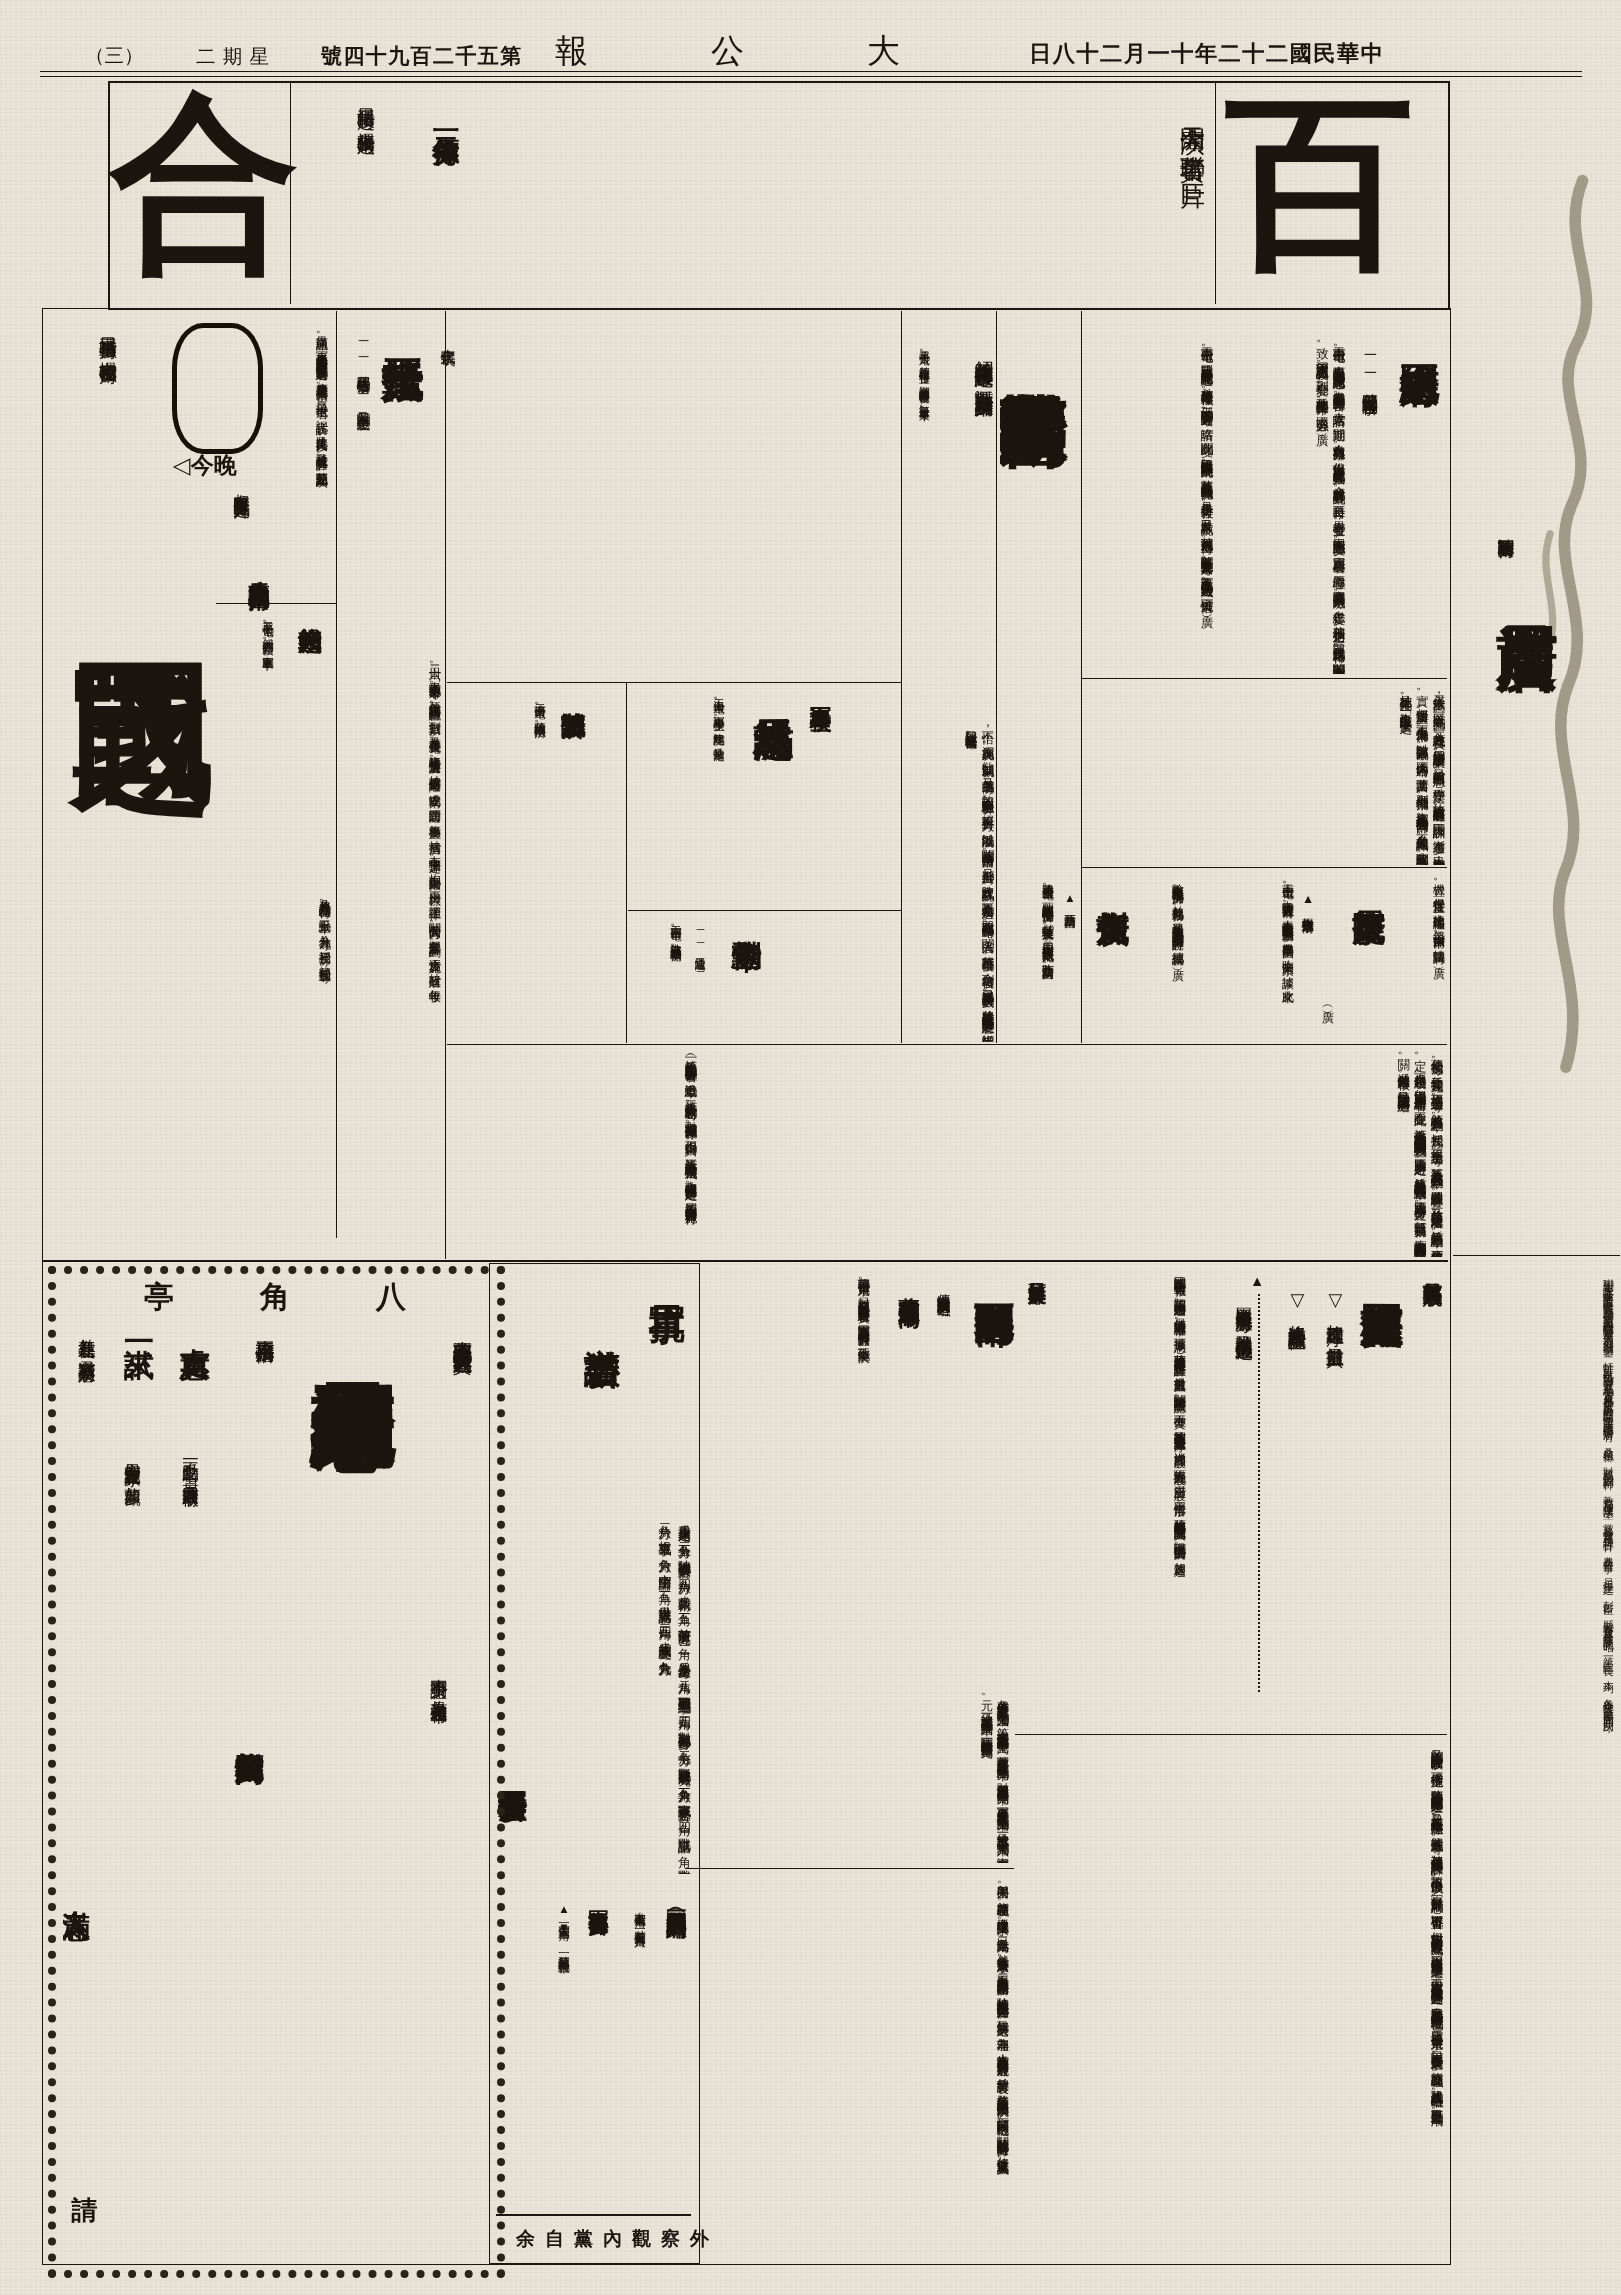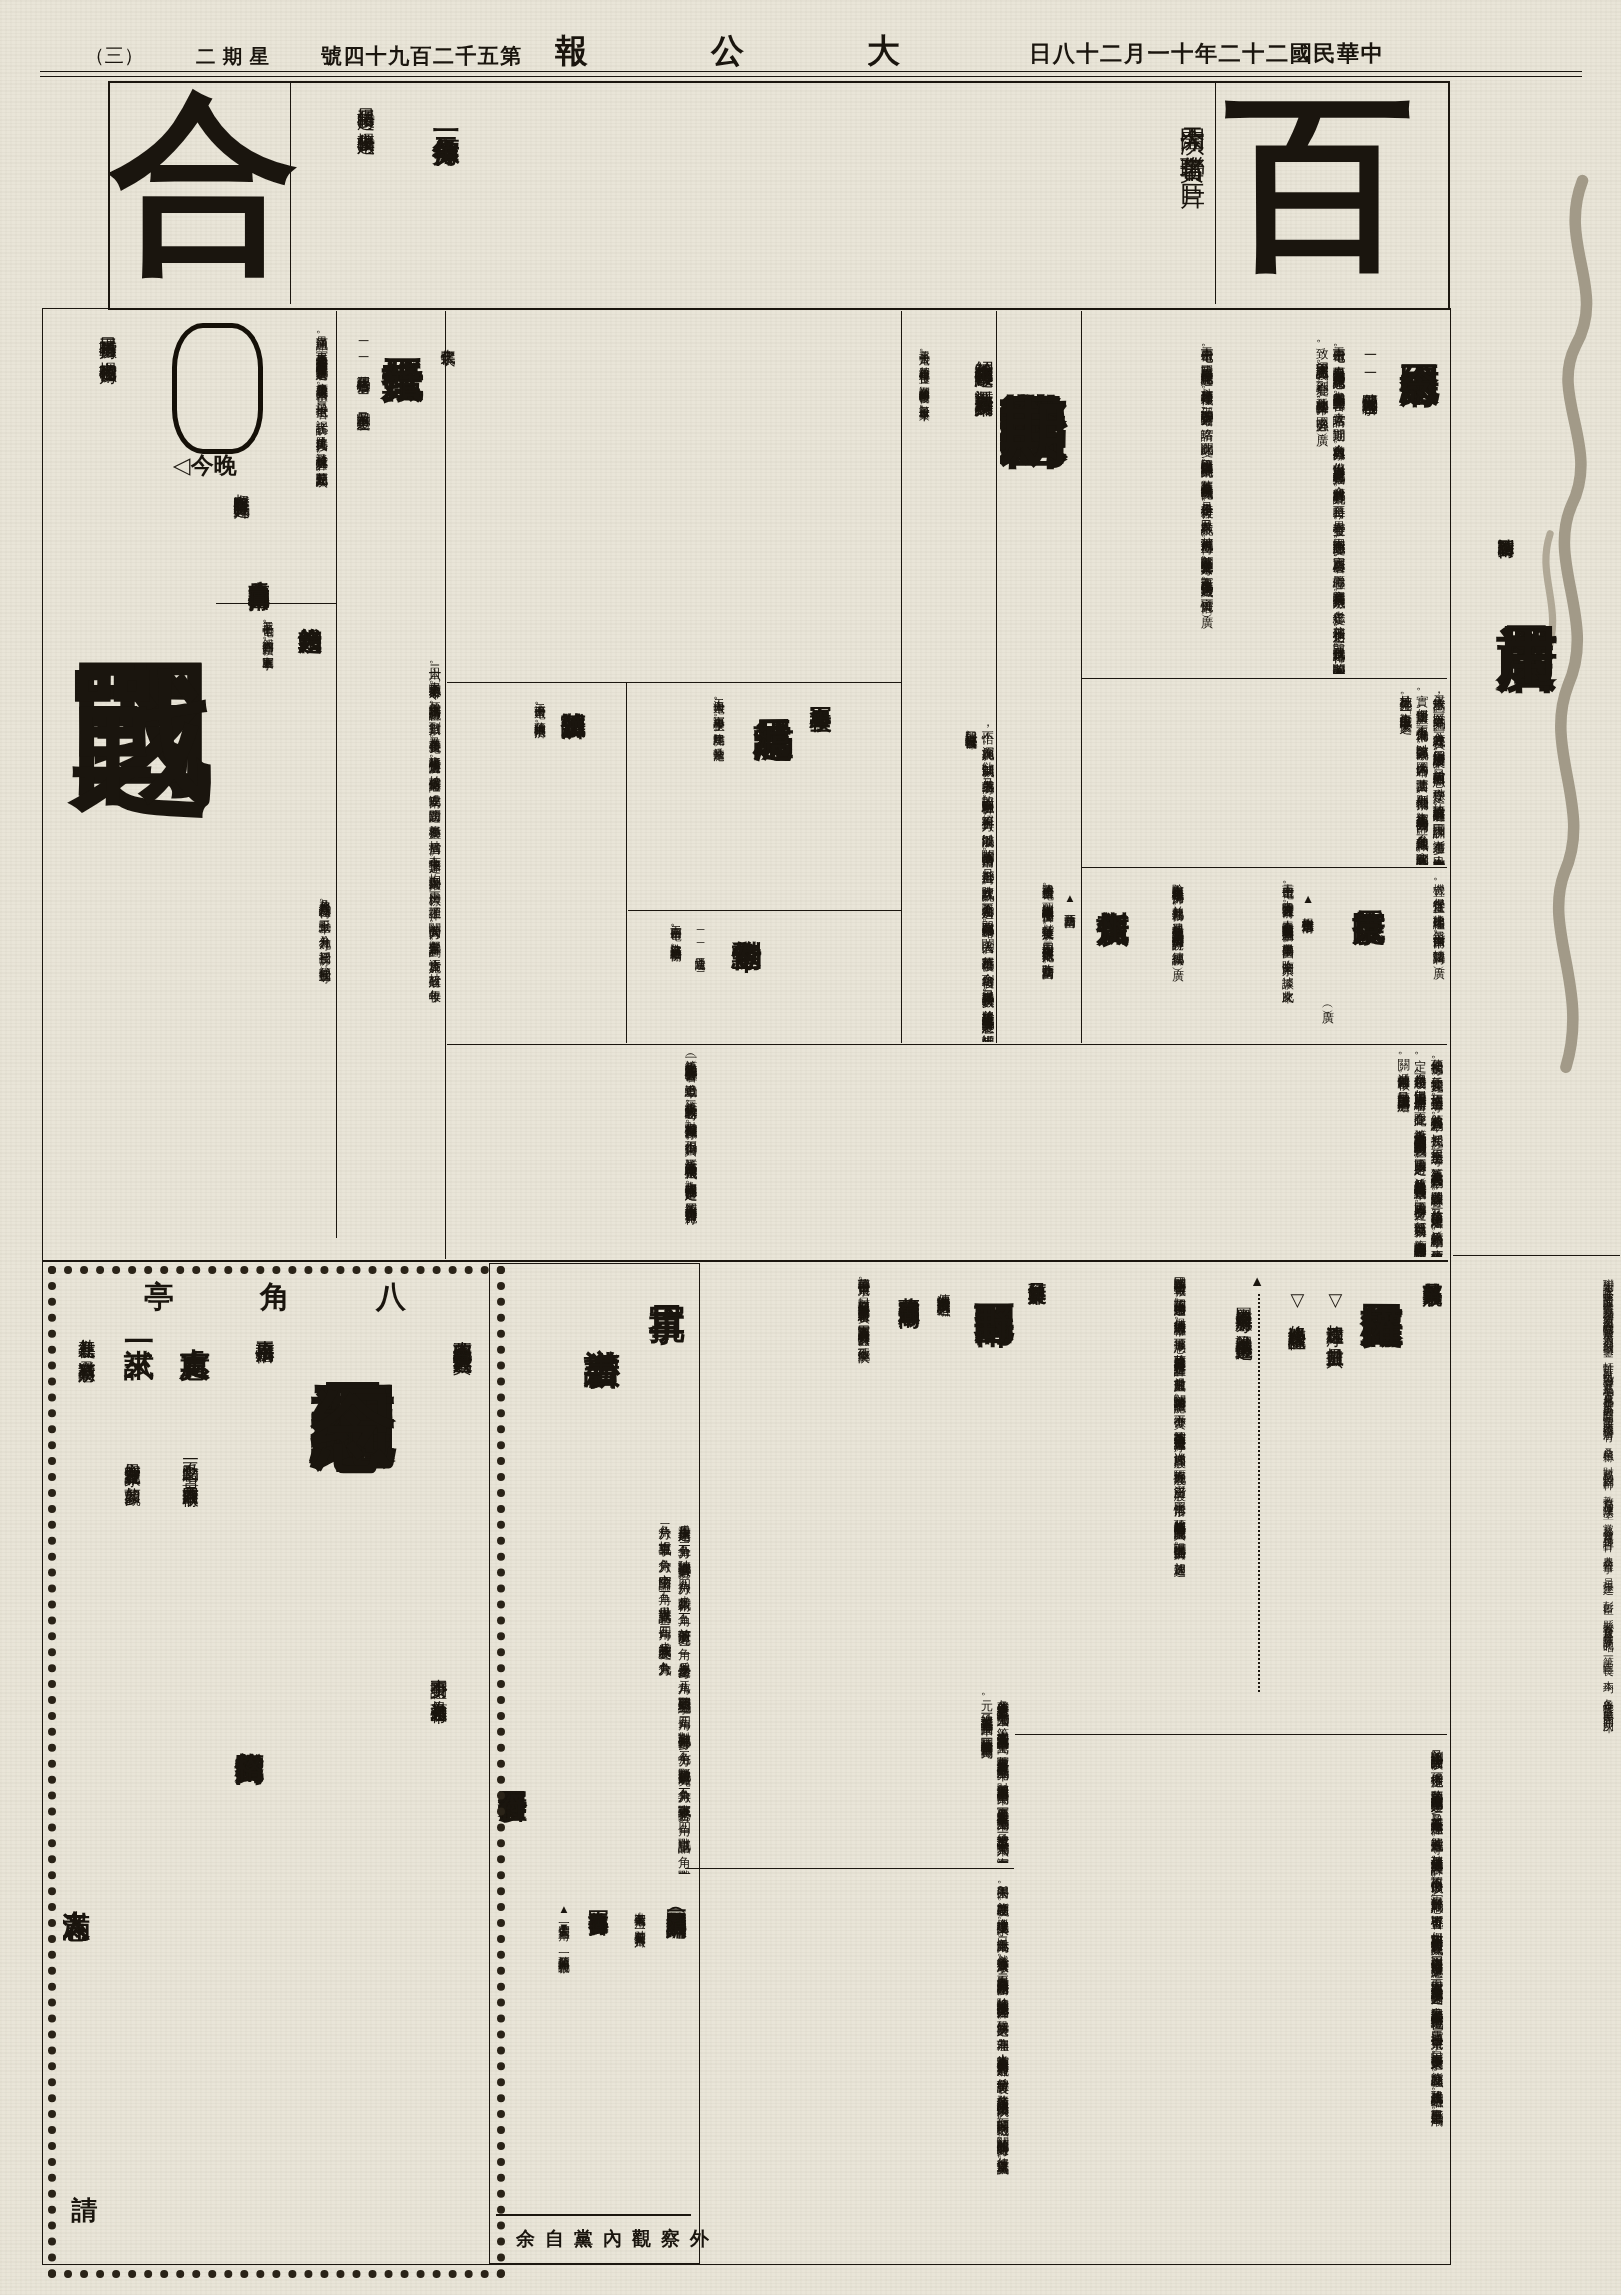--- a/index.html
+++ b/index.html
@@ -18,23 +18,23 @@
   .chainbox{position:absolute;border:8.6px dotted #2a2318;}
   .dotted-v{position:absolute;border-left:2.2px dotted #1b160f;}
   .logo-ring{position:absolute;border:5px solid #151008;border-radius:34%;display:flex;align-items:center;justify-content:center;}
 </style>
 </head>
 <body>
 
 <div class="page">
 
   <div class="h" style="left:85px;top:42px;font-size:19.5px;">（三）</div>
-  <div class="h" style="left:196px;top:43px;font-size:19.5px;letter-spacing:7.2px;font-weight:bold;">二期星</div>
+  <div class="h" style="left:196px;top:43px;font-size:19.5px;letter-spacing:7.2px;">二期星</div>
   <div class="h" style="left:321px;top:42px;font-size:21px;font-weight:700;letter-spacing:1.4px;">號四十九百二千五第</div>
-  <div class="h" style="left:555px;top:29px;font-size:33px;font-weight:700;letter-spacing:123px;">報公大</div>
+  <div class="h" style="left:555px;top:29px;font-size:33px;font-weight:400;letter-spacing:123px;">報公大</div>
   <div class="h" style="left:1029px;top:39px;font-size:22.3px;font-weight:700;letter-spacing:1.4px;">日八十二月一十年二十二國民華中</div>
   <div class="h" style="left:40px;top:71px;width:1542px;height:4.3px;border-top:1.4px solid #1b160f;border-bottom:0.7px solid #1b160f;"></div>
 
   <div class="box" style="left:108px;top:81px;width:1338px;height:225px;"></div>
   <div class="h blk" style="left:110px;top:81px;font-size:189px;line-height:1.1;">合</div>
   <div class="rule" style="left:290px;top:82px;width:1.4px;height:222px;"></div>
   <div class="v" style="left:294px;top:94px;width:85px;height:200px;font-size:18px;line-height:1.45;">日場午後三時起　夜場午後六時半起</div>
   <div class="v hl" style="left:383px;top:117px;width:81px;height:78px;font-size:27px;line-height:1.35;">券價一律二角</div>
   <div class="v" style="left:1075px;top:107px;width:134px;height:124px;font-size:25px;line-height:1.35;">今天開演　聯華名貴　巨片</div>
   <div class="rule" style="left:1215px;top:82px;width:1.4px;height:222px;"></div>

